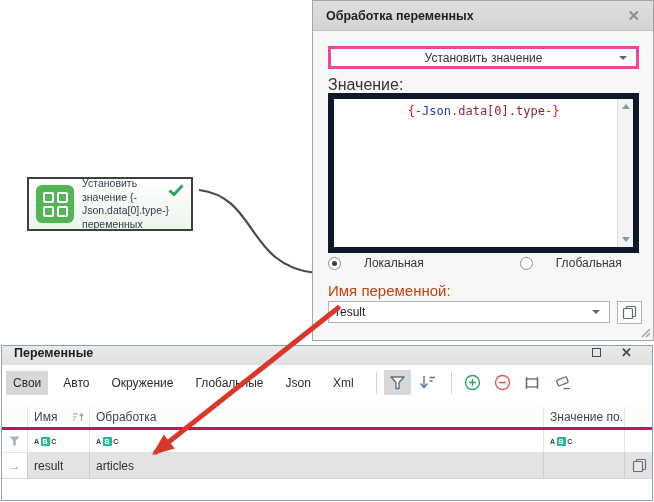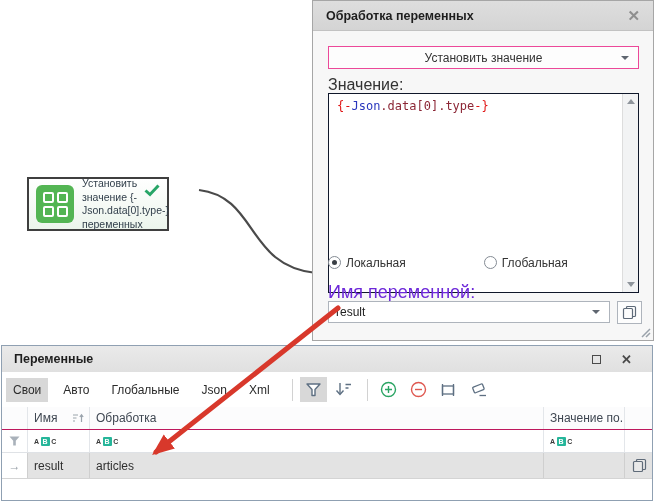--- a/index.html
+++ b/index.html
@@ -7,21 +7,21 @@
   #stage {
     position:relative; width:654px; height:502px; background:#ffffff;
     font-family:"Liberation Sans", sans-serif; overflow:hidden;
   }
   svg.overlay { position:absolute; left:0; top:0; width:654px; height:502px; pointer-events:none; }
   #connector-svg { z-index:1; }
   #arrow-svg { z-index:9; }
 
   
   .node {
-    position:absolute; left:27px; top:177px; width:142px; height:54px;
+    position:absolute; left:27px; top:177px; width:166px; height:54px;
     border:2px solid #3f3f3f; background:linear-gradient(180deg,#ffffff 0%,#ecf5ec 100%);
     z-index:2; display:flex; align-items:center;
   }
   .node-icon {
     width:38px; height:38px; margin-left:7px; background:#53b553; border-radius:6px;
     display:grid; grid-template-columns:11px 11px; grid-template-rows:11px 11px;
     gap:3px; justify-content:center; align-content:center; flex:0 0 auto;
   }
   .nsq { width:11px; height:11px; border:2px solid #fff; border-radius:2px; }
   .node-text { margin-left:8px; font-size:10.5px; line-height:13.5px; color:#33404c; padding-right:26px; }
@@ -34,89 +34,89 @@
   }
   .dialog-header {
     height:30px; background:linear-gradient(180deg,#dedede,#d4d4d4);
     border-bottom:1px solid #c2c2c2;
     display:flex; align-items:center; padding:0 13px;
     font-size:12.5px; font-weight:bold; color:#1e1e1e;
   }
   .dlg-close { margin-left:auto; color:#8e8e8e; font-size:15px; line-height:1; cursor:default; }
   .action-select {
     position:absolute; left:15px; right:14px; top:45px; height:23px;
-    background:#fdfdfd; border:1px solid #ec4899;
+    background:#fdfdfd; border:3px solid #ec4899;
     display:flex; align-items:center; justify-content:center;
     font-size:12px; color:#333;
   }
   .caret { position:absolute; right:9px; top:50%; margin-top:-2px;
     width:0; height:0; border-left:4px solid transparent; border-right:4px solid transparent;
     border-top:4px solid #5f6670; }
   .value-label { position:absolute; left:15px; top:75px; font-size:16px; color:#333; }
   .value-area {
-    position:absolute; left:15px; right:14px; top:92px; height:200px;
-    background:#fff; border:1px solid #0f172a;
+    position:absolute; left:15px; right:14px; top:92px; height:160px;
+    background:#fff; border:6px solid #0f172a;text-align:center;
   }
   .code { padding:5px 8px; font-family:"DejaVu Sans Mono", monospace; font-size:12px; white-space:pre; }
   .m-open,.m-close { color:#e01414; }
   .m-obj { color:#2936bd; }
   .m-path { color:#8b2635; }
   .vscroll {
     position:absolute; right:0; top:0; bottom:0; width:16px;
     background:#f2f3f4; border-left:1px solid #dddddd;
   }
   .sarr { position:absolute; left:50%; transform:translateX(-50%); width:0; height:0;
     border-left:4px solid transparent; border-right:4px solid transparent; }
   .sarr.up { top:5px; border-bottom:5px solid #8f959c; }
   .sarr.down { bottom:5px; border-top:5px solid #8f959c; }
 
-  .radio-row { position:absolute; left:15px; top:255px; display:flex; align-items:flex-start; font-size:12px; color:#333; }
+  .radio-row { position:absolute; left:15px; top:255px; display:flex; align-items:center; font-size:12px; color:#333;gap:18px; }
   .radio { width:13px; height:13px; border:1px solid #848b94; border-radius:50%; background:#fff;
     display:inline-flex; align-items:center; justify-content:center; margin-right:5px; }
   .radio.sel::after { content:''; width:5px; height:5px; border-radius:50%; background:#3a3f45; }
   .radio-global { margin-left:78px; }
 
-  .name-label { position:absolute; left:15px; top:281px; font-size:18px; color:#6d28d9; }
+  .name-label { position:absolute; left:15px; top:281px; font-size:15px; color:#c2410c; }
   .name-input {
     position:absolute; left:15px; top:300px; width:282px; height:22px;
     background:#fff; border:1px solid #aeb4bc; display:flex; align-items:center;
     font-size:12px; color:#222; padding-left:7px;
   }
   .copy-btn {
     position:absolute; left:304px; top:300px; width:25px; height:23px;
     background:#fdfdfd; border:1px solid #aeb4bc;
     display:flex; align-items:center; justify-content:center;
   }
   .grip { position:absolute; right:2px; bottom:2px; }
 
   
   .vpanel {
     position:absolute; left:1px; top:345px; width:652px; height:156px;
     background:#fff; border:1px solid #8fa0b2; z-index:4;
   }
   .vp-header {
-    height:26px; background:linear-gradient(180deg,#eaeaea,#e0e0e0);
-    display:flex; align-items:center; padding:0 12px;
+    height:19px; background:linear-gradient(180deg,#eaeaea,#e0e0e0);
+    display:flex; align-items:flex-start; padding:0 12px;
     font-size:12.5px; font-weight:bold; color:#1e1e1e;gap:36px;
   }
   .vp-btns { margin-left:auto; display:flex; align-items:center; gap:20px; padding-right:8px; }
   .btn-max { width:9px; height:9px; border:1px solid #4a4a4a; display:inline-block; }
   .btn-close { font-size:13px; color:#4a4a4a; line-height:1; }
 
   .vp-toolbar { height:35px; display:flex; align-items:center; padding-left:4px; background:#fff; }
   .tab { font-size:12px; color:#2b2b2b; padding:5px 7px; margin-right:8px; }
   .tab.sel { background:#d8d8d8; }
   .tb-sep { width:1px; height:22px; background:#d2d2d2; margin:0 7px; }
   .tbtn { width:27px; height:25px; display:flex; align-items:center; justify-content:center; margin-right:3px; }
   .tbtn.pressed { background:#d8d8d8; }
 
   .vp-table { position:absolute; left:0; right:0; top:61px; font-size:12px; }
   .trow { display:grid; grid-template-columns:26px 62px 454px 81px 1fr; align-items:stretch; }
   .trow > div { display:flex; align-items:center; padding-left:6px; overflow:hidden; white-space:nowrap; }
-  .hdr { height:23px; color:#3f4752; background:#fcfcfd; border-bottom:1px solid #be185d; }
+  .hdr { height:23px; color:#3f4752; background:#fcfcfd; border-bottom:3px solid #be185d; }
   .hdr > div { border-right:1px solid #e3e6ea; }
   .hdr > div:last-child { border-right:none; }
   .flt { height:23px; background:#fff; border-bottom:1px solid #dfe2e6; }
   .flt > div { border-right:1px solid #e3e6ea; }
   .flt > div:last-child { border-right:none; }
   .drow { height:26px; border-bottom:1px solid #d4d4d4; color:#2f2f2f; }
   .drow > div { background:#e3e3e3; border-right:1px solid #cfcfcf; }
   .drow > div.ind { background:#fff; color:#98a0a8; justify-content:center; padding-left:0; }
   .drow > div:last-child { border-right:none; justify-content:flex-end; padding-right:5px; }
   .hdr .c-ind { justify-content:center; padding-left:0; }
@@ -204,20 +204,21 @@
       <span>Переменные</span>
       <span class="vp-btns">
         <span class="btn-max"></span>
         <span class="btn-close">✕</span>
       </span>
     </div>
 
     <div class="vp-toolbar">
       <span class="tab sel">Свои</span>
       <span class="tab">Авто</span>
+      <span class="tab">Окружение</span>
       <span class="tab">Глобальные</span>
       <span class="tab">Json</span>
       <span class="tab">Xml</span>
       <span class="tb-sep"></span>
 
       <span class="tbtn pressed">
         <svg width="15" height="14" viewBox="0 0 15 14">
           <path d="M1,1 H14 L9,6.5 V12.5 H6 V6.5 Z" fill="#ffffff" stroke="#5d6f82" stroke-width="1.4" stroke-linejoin="round"></path>
         </svg>
       </span>

